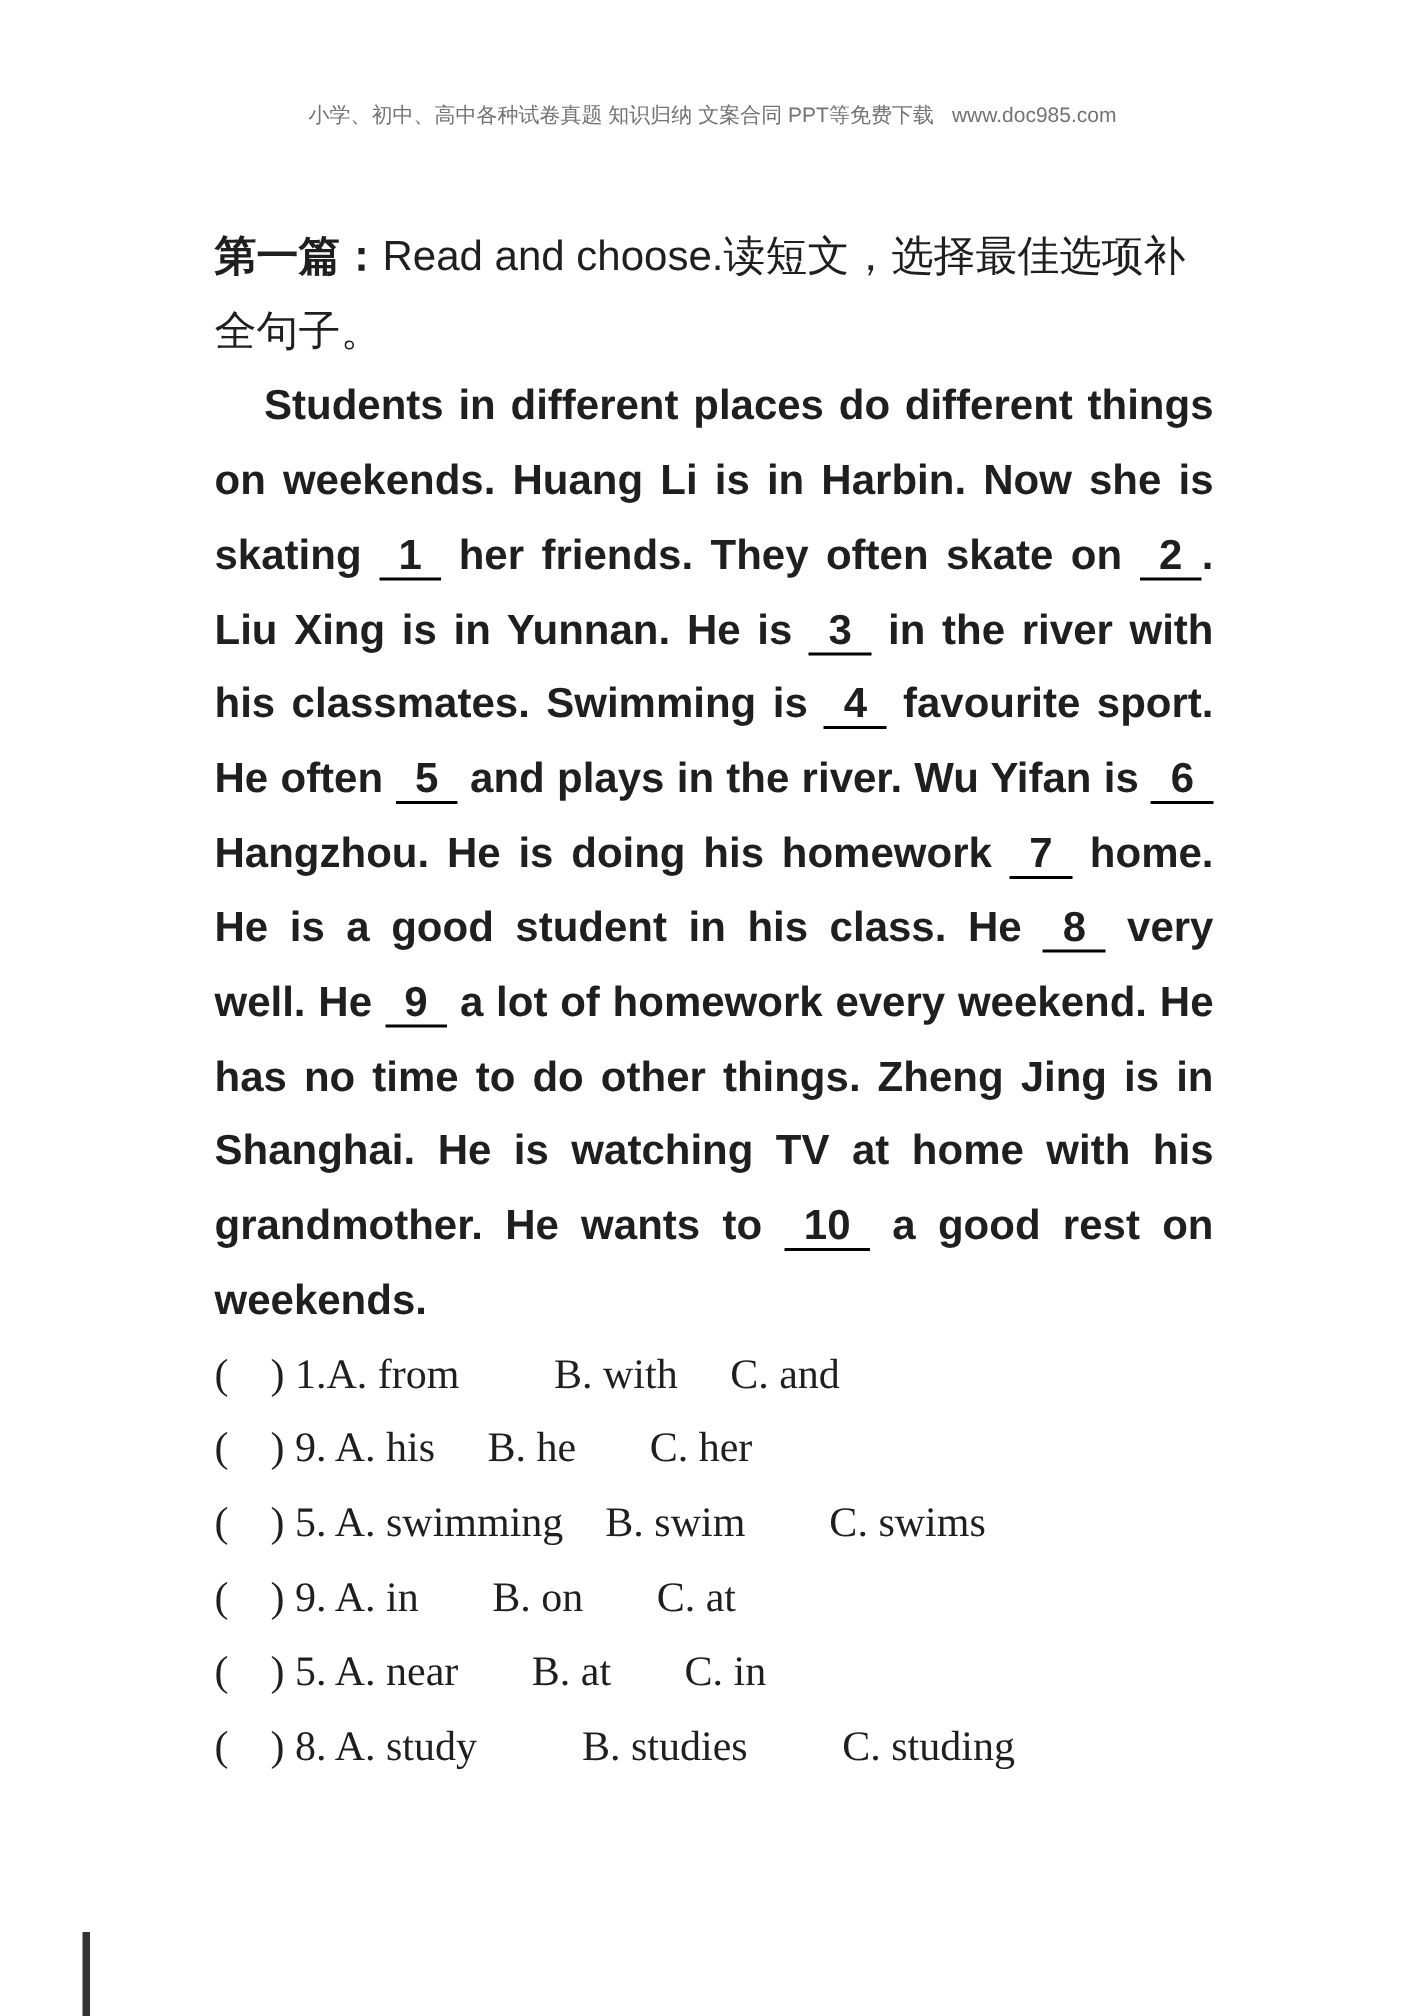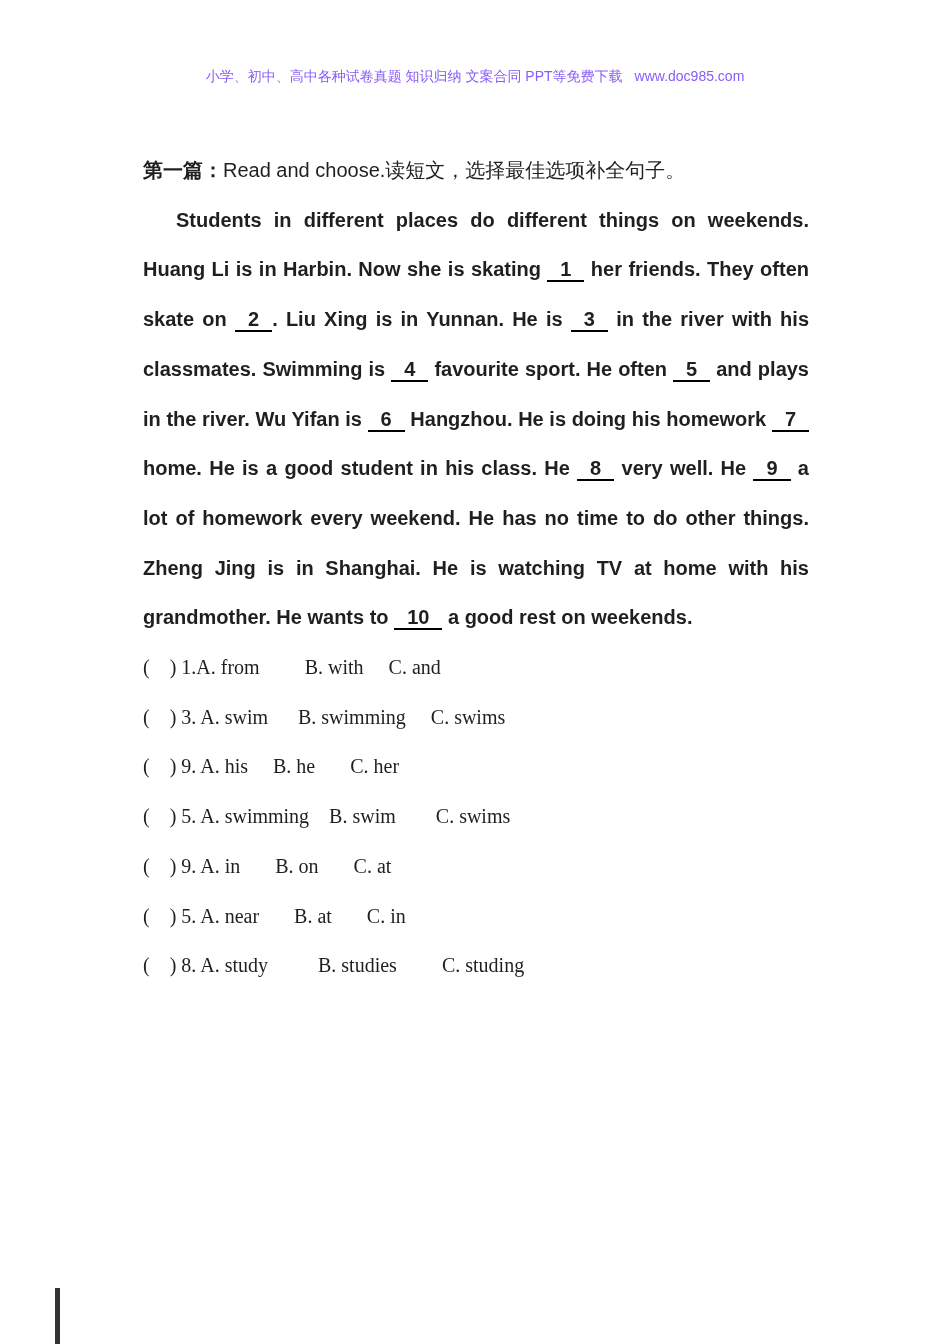--- a/index.html
+++ b/index.html
@@ -12,29 +12,29 @@
     font-family: "Liberation Sans", "DejaVu Sans", sans-serif;
     color: #1f1f1f;
   }
   .doc-header {
     position: absolute;
     top: 68px;
     left: 0;
     width: 100%;
     text-align: center;
     font-size: 14px;
-    color: #8b5cf6;
+    color: #737373;
   }
   .doc-header .doc-url { margin-left: 12px; }
   .content {
     position: absolute;
     left: 143px;
     top: 146px;
     width: 666px;
-    font-size: 20px;
+    font-size: 28px;
     line-height: 49.7px;
   }
   .section-title { text-align: left; }
   .section-title .bold { font-weight: bold; }
   .passage {
     text-align: justify;
     text-indent: 33px;
     font-weight: bold;
   }
   .blank {
@@ -60,21 +60,20 @@
   <span>小学、初中、高中各种试卷真题 知识归纳 文案合同 PPT等免费下载</span><span class="doc-url">www.doc985.com</span>
 </div>
 
 <div class="content">
   <div class="section-title">
     <span class="bold">第一篇：</span><span>Read and choose.读短文，选择最佳选项补全句子。</span>
   </div>
   <p class="passage">Students in different places do different things on weekends. Huang Li is in Harbin. Now she is skating <span class="blank">1</span> her friends. They often skate on <span class="blank">2</span>. Liu Xing is in Yunnan. He is <span class="blank">3</span> in the river with his classmates. Swimming is <span class="blank">4</span> favourite sport. He often <span class="blank">5</span> and plays in the river. Wu Yifan is <span class="blank">6</span> Hangzhou. He is doing his homework <span class="blank">7</span> home. He is a good student in his class. He <span class="blank">8</span> very well. He <span class="blank">9</span> a lot of homework every weekend. He has no time to do other things. Zheng Jing is in Shanghai. He is watching TV at home with his grandmother. He wants to <span class="blank">10</span> a good rest on weekends.</p>
   <div class="question-list">
       <div class="q-line">(    ) 1.A. from         B. with     C. and</div>
-      <div class="q-line">(    ) 3. A. swim      B. swimming     C. swims</div>
       <div class="q-line">(    ) 9. A. his     B. he       C. her</div>
       <div class="q-line">(    ) 5. A. swimming    B. swim        C. swims</div>
       <div class="q-line">(    ) 9. A. in       B. on       C. at</div>
       <div class="q-line">(    ) 5. A. near       B. at       C. in</div>
       <div class="q-line">(    ) 8. A. study          B. studies         C. studing</div>
     </div>
 </div>
 
 <div class="page-mark"></div>
 

